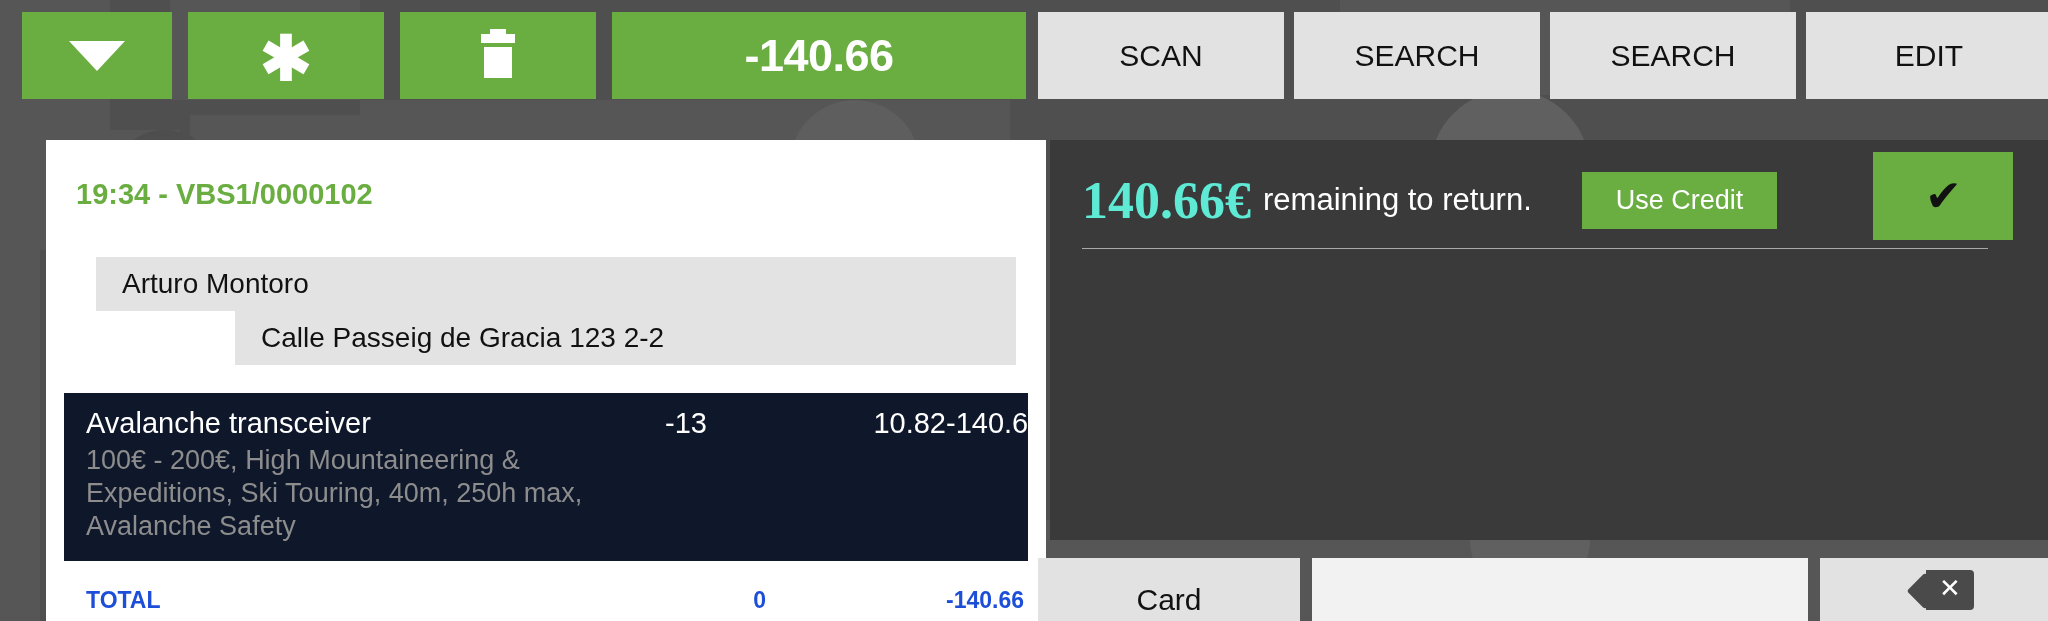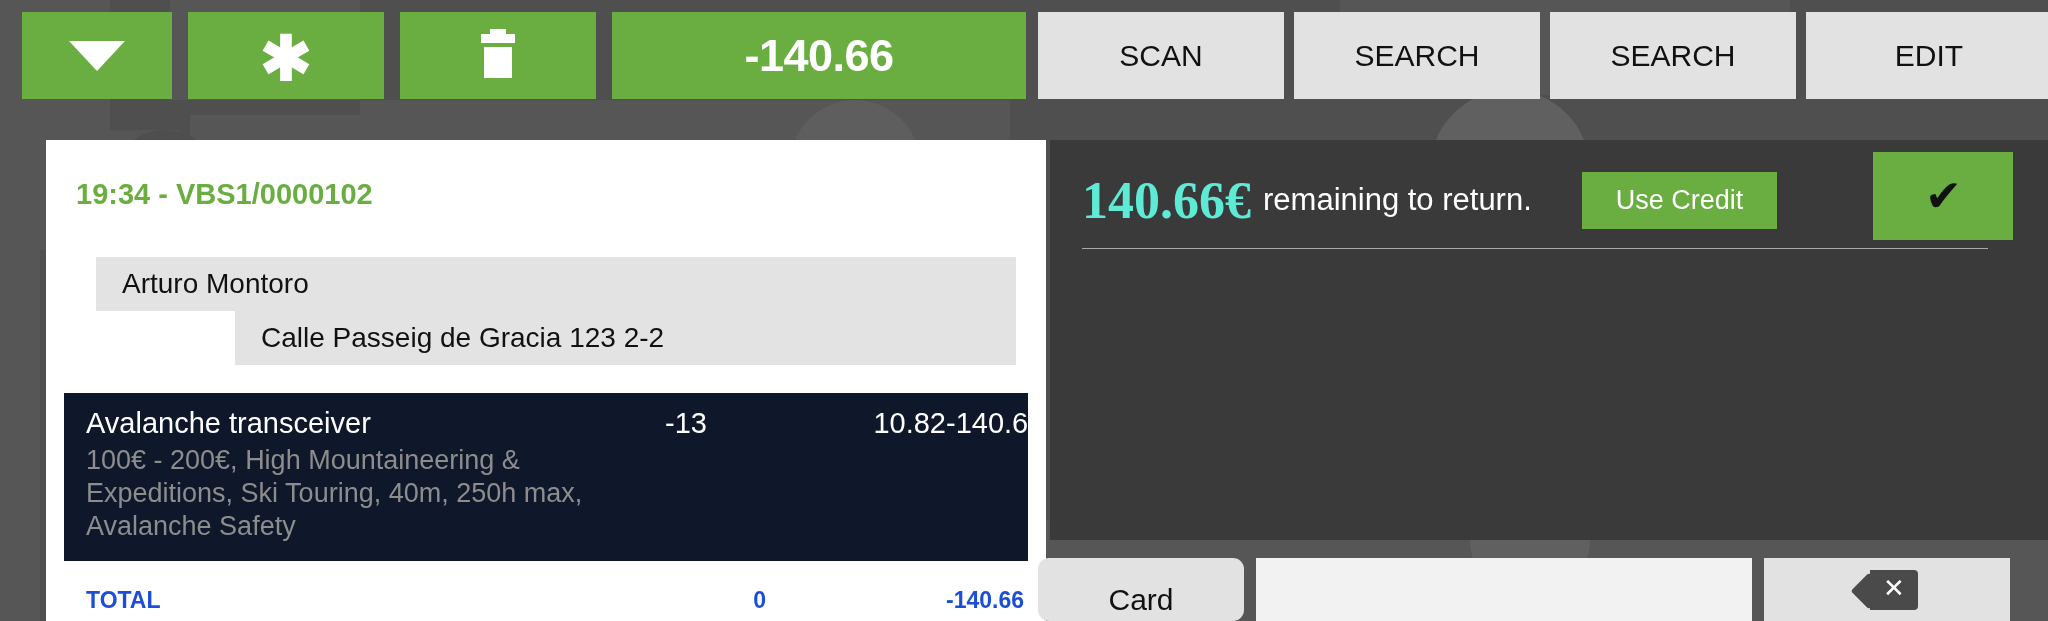--- a/index.html
+++ b/index.html
@@ -272,21 +272,21 @@
     border: none;
     height: 63px;
     display: flex;
     align-items: flex-end;
     justify-content: center;
     font-size: 30px;
     color: #111;
     cursor: pointer;
     font-family: "Liberation Sans", sans-serif;
   }
-  .pm-card { width: 206px; padding-bottom: 4px; border-radius: 11px; }
+  .pm-card { width: 262px; padding-bottom: 4px; }
   .pm-input {
     width: 496px;
     background: #f2f2f2;
   }
   .pm-back {
     width: 246px;
     align-items: center;
     padding-bottom: 0;
   }
   .ico-backspace {

